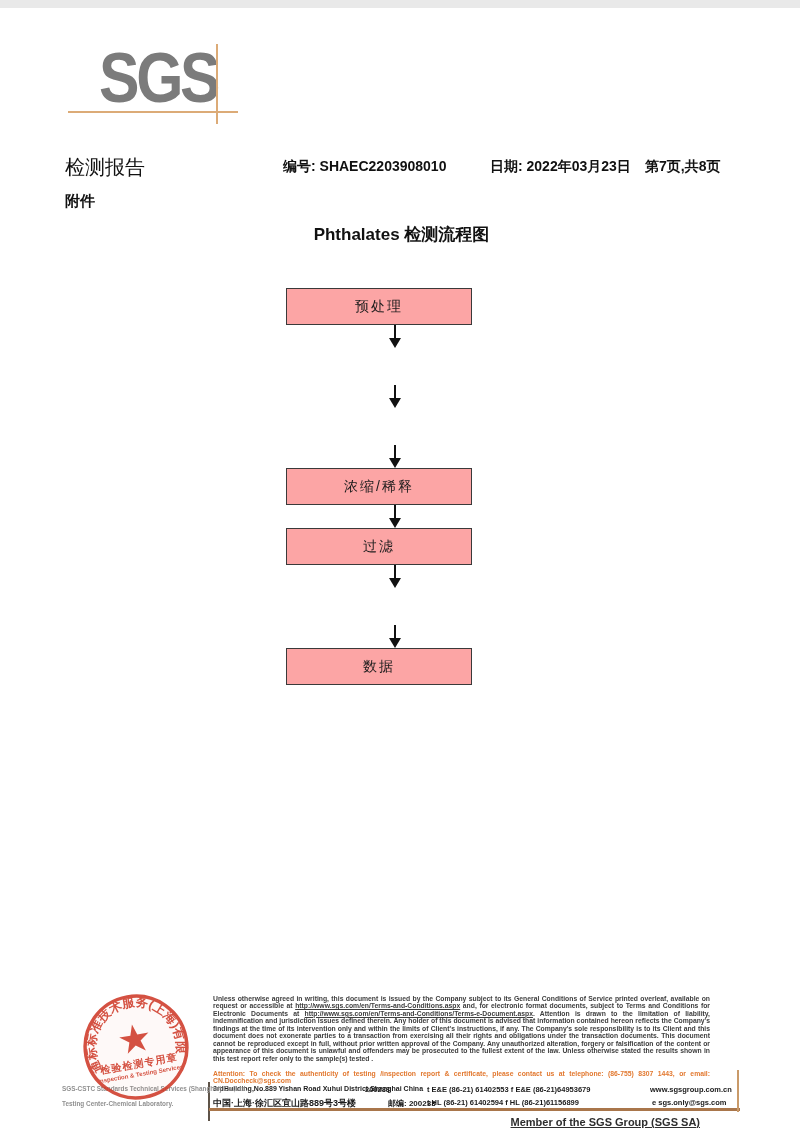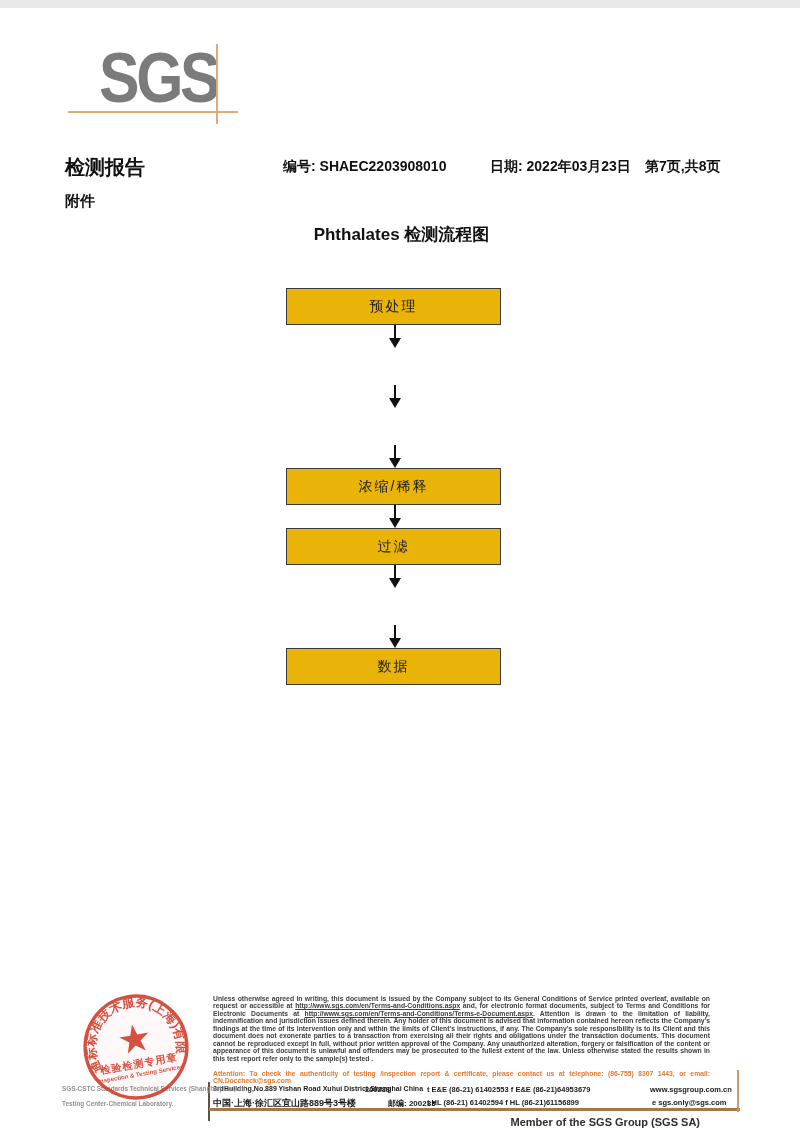--- a/index.html
+++ b/index.html
@@ -8,31 +8,31 @@
     overflow:hidden;font-family:"Liberation Sans", sans-serif;color:#111;
   }
   
   .logo-text{
     position:absolute;left:99px;top:36px;font-size:74px;line-height:1;font-weight:bold;
     color:#7b7b7b;letter-spacing:-4px;transform:scale(0.82,0.94);transform-origin:left top;
   }
   .logo-hline{position:absolute;left:68px;top:103px;width:170px;height:2px;background:#dcab77;}
   .logo-vline{position:absolute;left:216px;top:36px;width:2px;height:80px;background:#dcab77;}
   
-  .report-title{position:absolute;left:65px;top:146px;font-size:20px;font-weight:bold;}
+  .report-title{position:absolute;left:65px;top:146px;font-size:20px;font-weight:normal;}
   .hdr{position:absolute;top:150px;font-size:14px;font-weight:bold;white-space:nowrap;}
   .hdr-no{left:283px;}
   .hdr-date{left:490px;}
   .hdr-page{left:645px;}
   .attachment{position:absolute;left:65px;top:184px;font-size:15px;font-weight:bold;}
   
   .fc-title{position:absolute;left:4px;top:215px;width:795px;text-align:center;font-size:17px;font-weight:bold;}
   .fc-box{
-    position:absolute;left:286px;width:215px;height:37px;box-sizing:border-box;
-    border:1px solid #3a3a3a;background:#eab308;display:flex;align-items:center;justify-content:center;
+    position:absolute;left:286px;width:186px;height:37px;box-sizing:border-box;
+    border:1px solid #3a3a3a;background:#fca5a5;display:flex;align-items:center;justify-content:center;
     font-size:14px;letter-spacing:2px;color:#1c1c1c;
   }
   .fc-arrow{position:absolute;left:388px;width:14px;height:23px;}
   .fc-arrow::before{content:"";position:absolute;left:6px;top:0;width:2px;height:14px;background:#111;}
   .fc-arrow::after{content:"";position:absolute;left:1px;top:13px;width:0;height:0;
     border-left:6px solid transparent;border-right:6px solid transparent;border-top:10px solid #111;}
   
   .disclaimer{
     position:absolute;left:213px;top:987px;width:497px;font-size:6.8px;line-height:7.45px;
     text-align:justify;font-weight:bold;color:#3d3d3d;
@@ -48,21 +48,21 @@
   .addr-en-tel{left:427px;top:1077px;font-size:7.5px;}
   .addr-web{left:650px;top:1077px;font-size:7.5px;}
   .addr-cn{left:213px;top:1089px;font-size:9px;}
   .addr-cn-post{left:388px;top:1090px;font-size:8px;}
   .addr-cn-tel{left:427px;top:1090px;font-size:7.5px;}
   .addr-mail{left:652px;top:1090px;font-size:7.5px;}
   .foot-hline{position:absolute;left:209px;top:1100px;width:531px;height:3px;background:#a9764b;}
   .foot-vline-left{position:absolute;left:208px;top:1074px;width:2px;height:39px;background:#5e5348;}
   .foot-vline-right{position:absolute;left:737px;top:1062px;width:2px;height:42px;background:#c99a69;}
   .member{position:absolute;left:400px;top:1108px;width:300px;text-align:right;
-    font-size:11px;font-weight:bold;color:#2e2e2e;}
+    font-size:11px;font-weight:bold;color:#2e2e2e;text-decoration:underline;}
   
   .company-line{position:absolute;left:62px;color:#909090;font-size:6.4px;font-weight:bold;white-space:nowrap;z-index:1;}
   .company-line-1{top:1077px;}
   .company-line-2{top:1092px;}
   .stamp{position:absolute;left:77px;top:980px;width:118px;height:118px;z-index:2;
     transform:rotate(-10deg);opacity:0.88;}
 </style>
 </head>
 <body>
 

